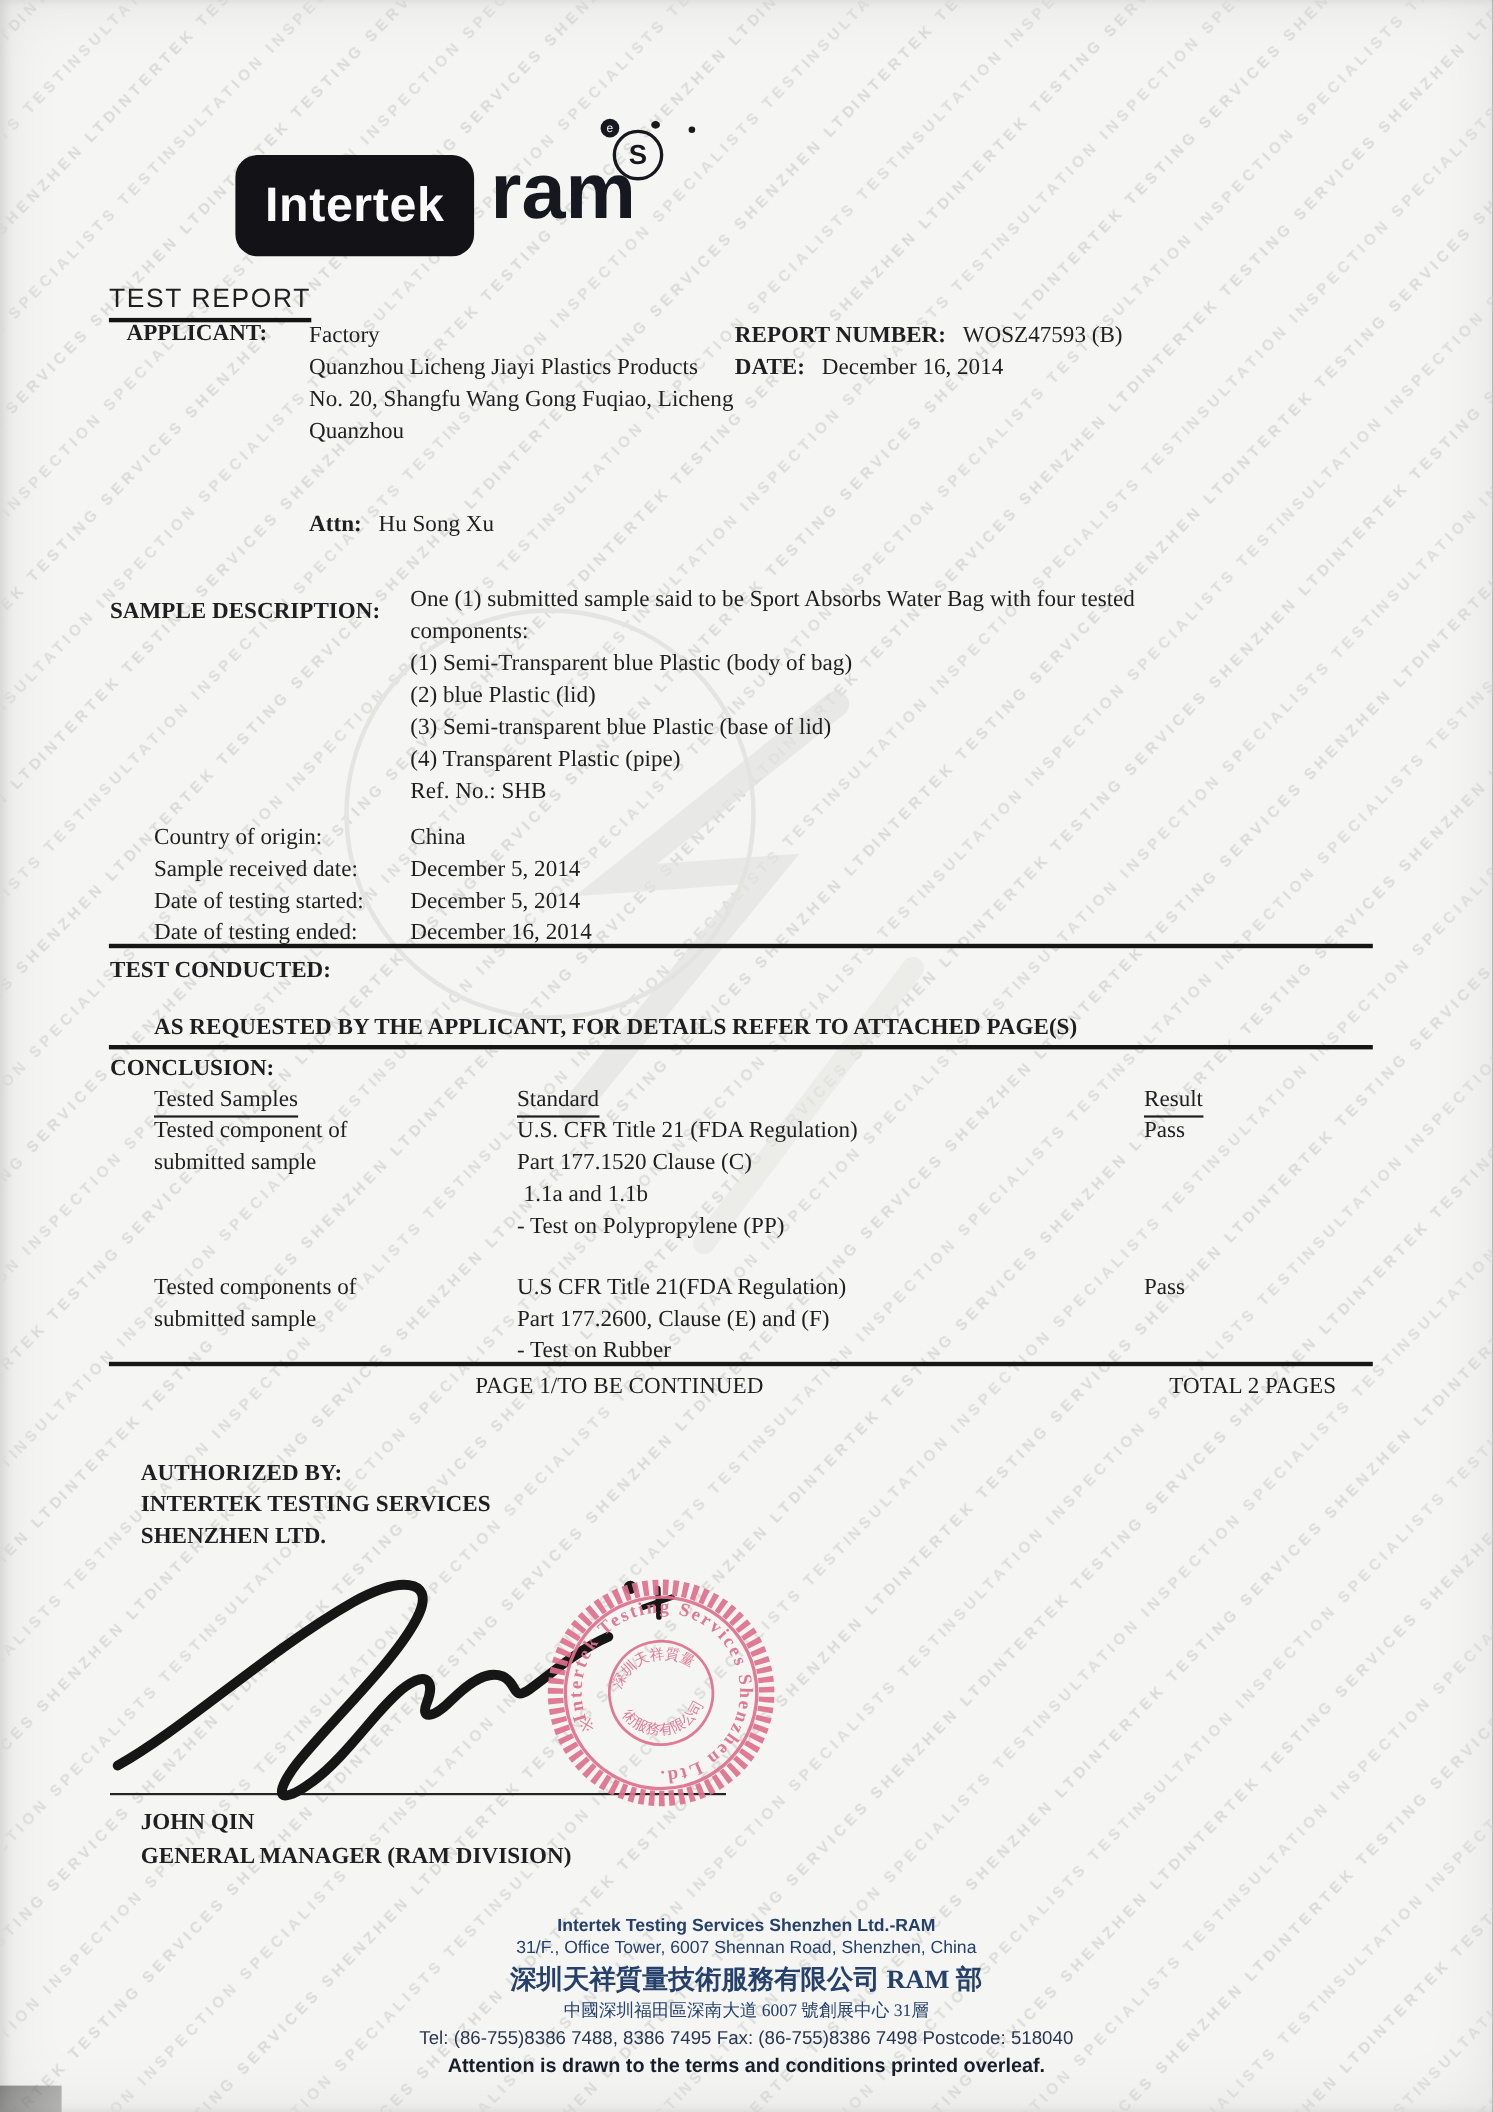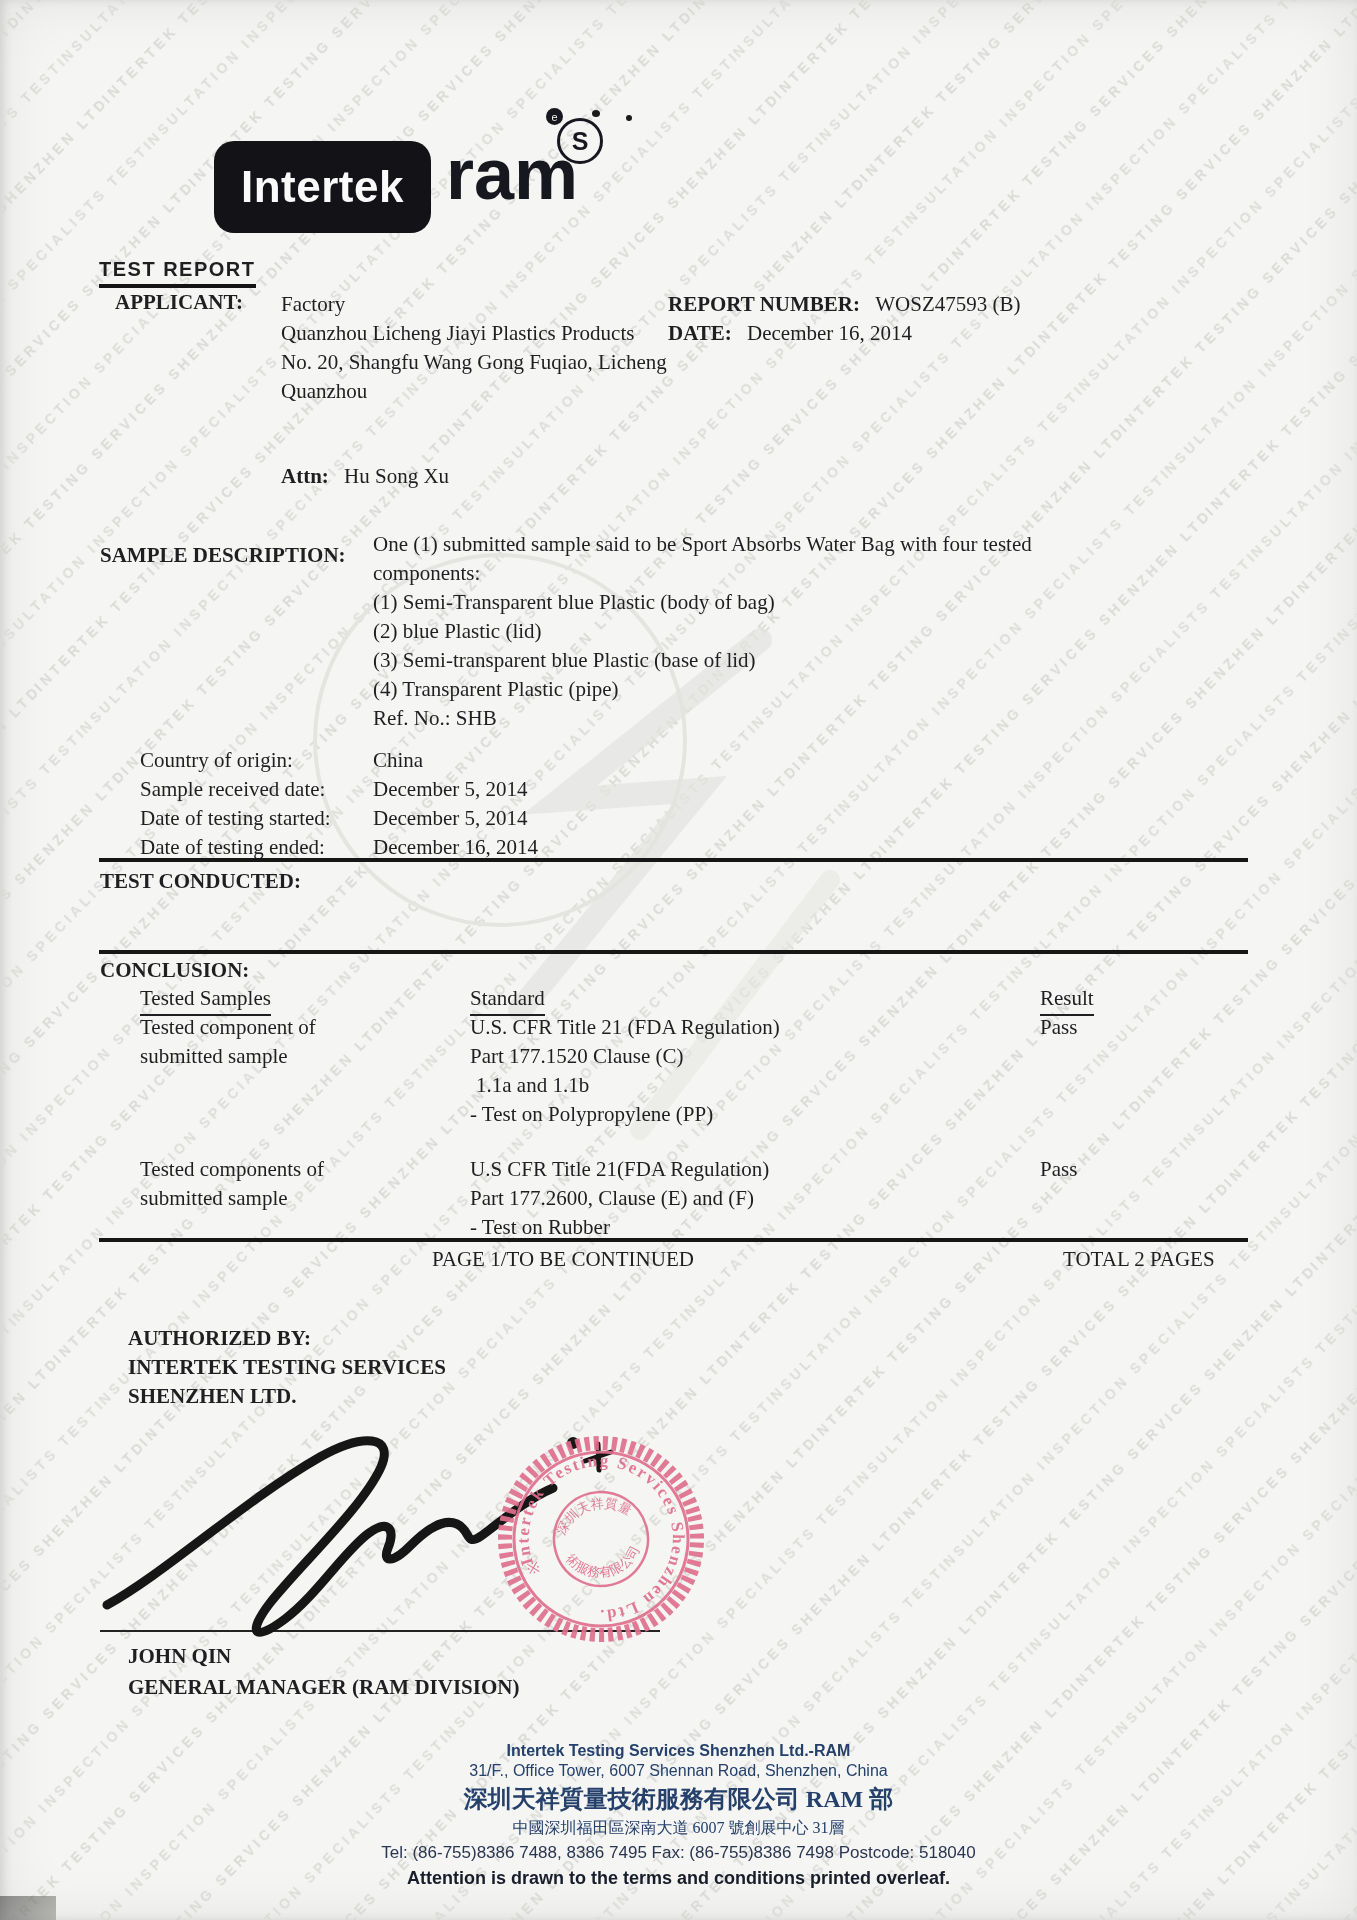--- a/index.html
+++ b/index.html
@@ -20,22 +20,22 @@
   .logo-box span{color:#fafafa;font-family:"Liberation Sans",sans-serif;font-weight:bold;font-size:44px;letter-spacing:.5px;}
   .ram{left:446px;top:138px;font-family:"Liberation Sans",sans-serif;font-weight:600;
     font-size:72px;color:#17171f;z-index:3;line-height:1;}
   .s-circle{left:557px;top:118px;width:40px;height:40px;border:3px solid #17171f;border-radius:50%;
     display:flex;align-items:center;justify-content:center;font-family:"Liberation Sans",sans-serif;
     font-weight:bold;font-size:25px;color:#17171f;z-index:4;background:transparent;}
   .e-dot{left:546px;top:108px;width:17px;height:17px;background:#17171f;border-radius:50%;
     display:flex;align-items:center;justify-content:center;color:#f4f4f2;font-size:11px;
     font-family:"Liberation Sans",sans-serif;z-index:5;}
   
-  .doc-title{left:99px;top:258px;font-family:"Liberation Sans",sans-serif;font-weight:bold;
-    font-size:20px;letter-spacing:1.5px;border-bottom:4px solid #141414;padding-bottom:3px;z-index:3;}
+  .doc-title{left:99px;top:258px;font-family:"Liberation Sans",sans-serif;font-weight:normal;
+    font-size:24px;letter-spacing:1.5px;border-bottom:4px solid #141414;padding-bottom:3px;z-index:3;}
   .t21{font-size:21px;line-height:29px;}
   .lbl{font-weight:bold;font-size:21px;}
   .rule{background:#161616;height:4px;left:99px;width:1149px;z-index:3;}
   .thin-rule{background:#232323;height:2px;z-index:3;}
   .u2{border-bottom:2px solid #1f1f22;padding-bottom:1px;}
   .sans{font-family:"Liberation Sans",sans-serif;}
   .footer-line{left:0;width:100%;text-align:center;z-index:3;}
   .navy{color:#24406b;}
   .sig-svg{left:95px;top:1405px;z-index:4;}
   .stamp{left:494px;top:1432px;width:214px;height:214px;z-index:4;transform:rotate(-14deg);opacity:.92;}
@@ -117,20 +117,21 @@
   </div>
   <div class="abs content t21" style="left:373px;top:746px;">
     <div>China</div>
     <div>December 5, 2014</div>
     <div>December 5, 2014</div>
     <div>December 16, 2014</div>
   </div>
 
   <div class="abs rule" style="top:858px;"></div>
   <div class="abs content lbl" style="left:100px;top:869px;">TEST CONDUCTED:</div>
+  <div class="abs content lbl" style="left:140px;top:921px;">AS REQUESTED BY THE APPLICANT, FOR DETAILS REFER TO ATTACHED PAGE(S)</div>
   <div class="abs rule" style="top:950px;"></div>
 
   <div class="abs content lbl" style="left:100px;top:958px;">CONCLUSION:</div>
 
   <div class="abs content t21 u2" style="left:140px;top:984px;">Tested Samples</div>
   <div class="abs content t21 u2" style="left:470px;top:984px;">Standard</div>
   <div class="abs content t21 u2" style="left:1040px;top:984px;">Result</div>
 
   <div class="abs content t21" style="left:140px;top:1013px;">
     <div>Tested component of</div>

